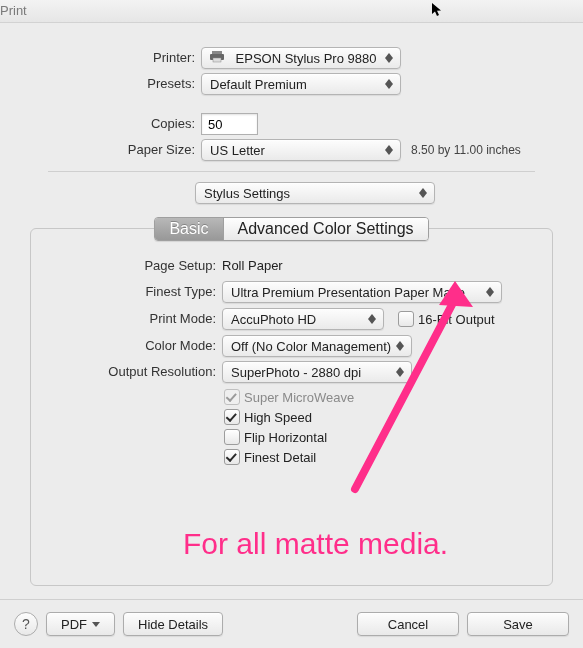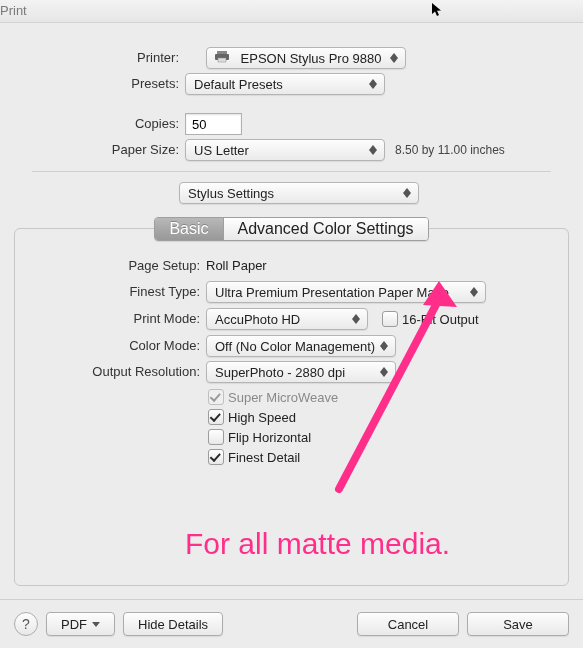--- a/index.html
+++ b/index.html
@@ -42,21 +42,21 @@
   }
   .arrows svg{display:block}
   .textfield{
     height:22px;border:1px solid #b0b0b0;border-radius:0;
     background:#fff;box-shadow:inset 0 1px 2px rgba(0,0,0,.12);
     padding:0 6px;font-size:13px;box-sizing:border-box;
   }
   .aside{color:#444;font-size:12px;margin-left:10px;}
   hr.sep{border:none;border-top:1px solid #cfcfcf;margin:10px 18px;}
   
-  .panel-area{padding:0 14px;}
+  .panel-area{padding:0 30px;}
   .groupbox{
     border:1px solid #c7c7c7;border-radius:6px;
     background:#ececec;
     margin-top:8px;padding:10px 10px 16px;
     position:relative;
   }
   
   .seg{
     display:flex;justify-content:center;margin:-22px auto 10px;
   }
@@ -83,21 +83,21 @@
   }
   .chkbox.checked::after{
     content:"";width:8px;height:4px;border:2px solid #2a2a2a;
     border-top:none;border-right:none;transform:rotate(-48deg) translate(0,-1px);
   }
   .chk.disabled{color:#8a8a8a;}
   .chk.disabled .chkbox{border-color:#c0c0c0;background:#efefef;}
   .chk.disabled .chkbox.checked::after{border-color:#9a9a9a;}
   
   .annot{
-    position:absolute;left:170px;bottom:24px;
+    position:absolute;left:152px;bottom:24px;
     color:#ff2e8a;font-size:30px;font-family:Helvetica,Arial,sans-serif;
   }
   .annot-arrow{position:absolute;pointer-events:none;}
   
   .bottombar{
     position:absolute;left:0;right:0;bottom:0;height:48px;
     border-top:1px solid #cfcfcf;
     display:flex;align-items:center;padding:0 14px;gap:8px;
     background:#ececec;
   }
@@ -108,21 +108,21 @@
     font-size:13px;display:flex;align-items:center;gap:5px;
     box-shadow:0 1px 0 rgba(255,255,255,.6) inset,0 1px 1px rgba(0,0,0,.08);
     cursor:default;
   }
   .help{
     width:22px;height:22px;border:1px solid #acacac;border-radius:50%;
     background:linear-gradient(#fdfdfd,#e8e8e8);
     display:flex;align-items:center;justify-content:center;font-size:14px;color:#555;
   }
   .spacer{flex:1;}
-  .printer-row .popup{width:200px;margin-left:21px;}
+  .printer-row .popup{width:200px;}
   .printer-row .printer-icon{margin-right:6px;flex:0 0 auto;}
 </style>
 </head>
 <body>
 
 <div class="titlebar">
   <span>Print</span>
   <span class="cursor-icon">
     <svg width="12" height="16" viewBox="0 0 12 16">
         <path d="M1 1 L1 12 L4 9.5 L6 14 L8 13 L6 8.8 L10 8.6 Z" fill="#000"></path>
@@ -150,21 +150,21 @@
         <svg width="8" height="5" viewBox="0 0 8 5">
             <path d="M4 5 L8 0 L0 0 Z" fill="#555"></path>
           </svg>
       </span>
     </div>
   </div>
 
   <div class="row">
     <div class="label">Presets:</div>
     <div class="popup" style="width:200px">
-      <span class="text">Default Presets</span>
+      <span class="text">Default Premium</span>
       <span class="arrows">
         <svg width="8" height="5" viewBox="0 0 8 5">
             <path d="M4 0 L8 5 L0 5 Z" fill="#555"></path>
           </svg>
         <svg width="8" height="5" viewBox="0 0 8 5">
             <path d="M4 5 L8 0 L0 0 Z" fill="#555"></path>
           </svg>
       </span>
     </div>
   </div>

